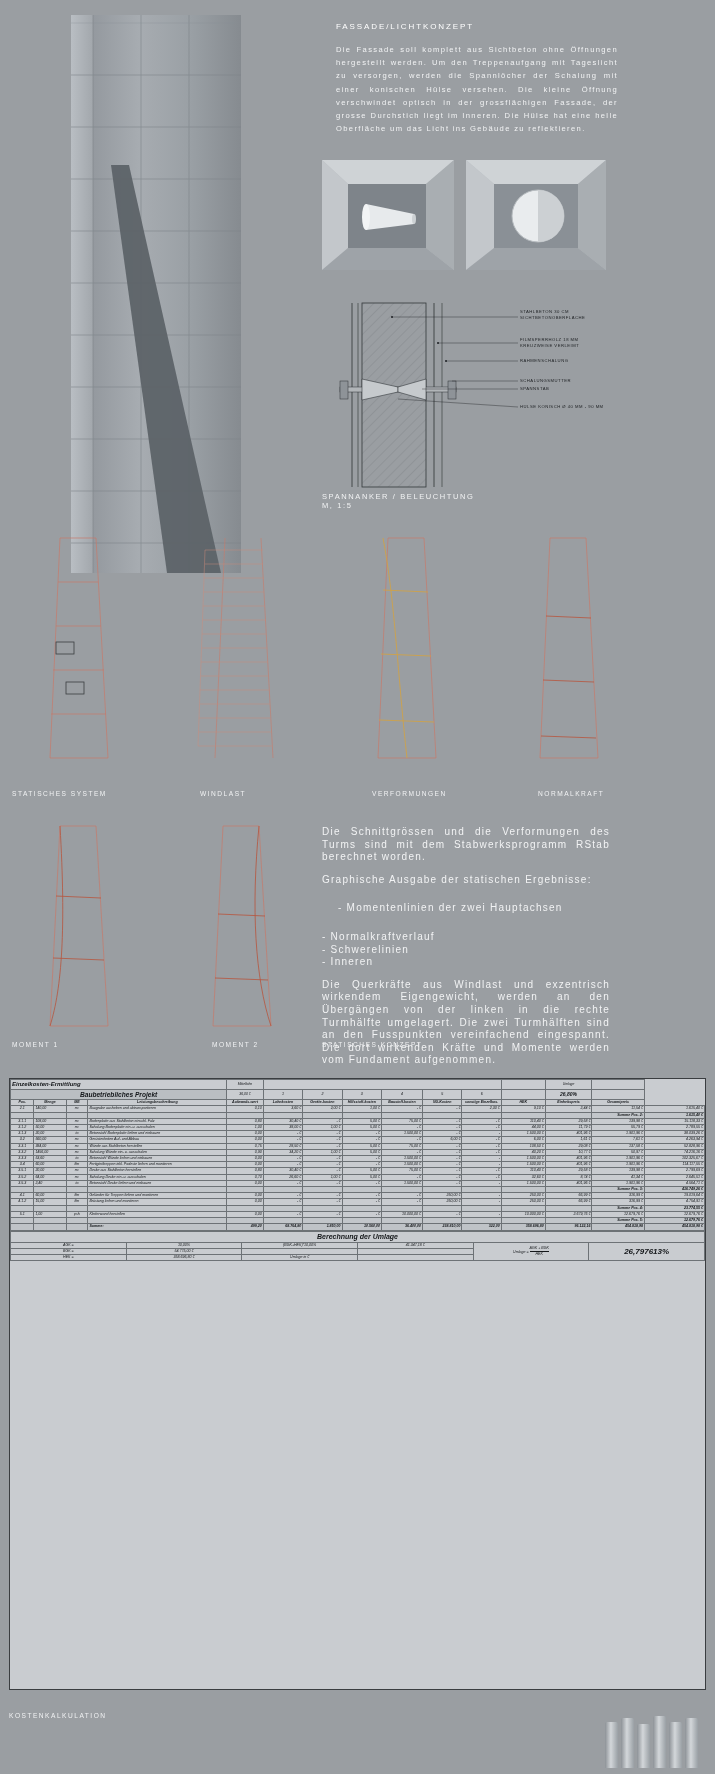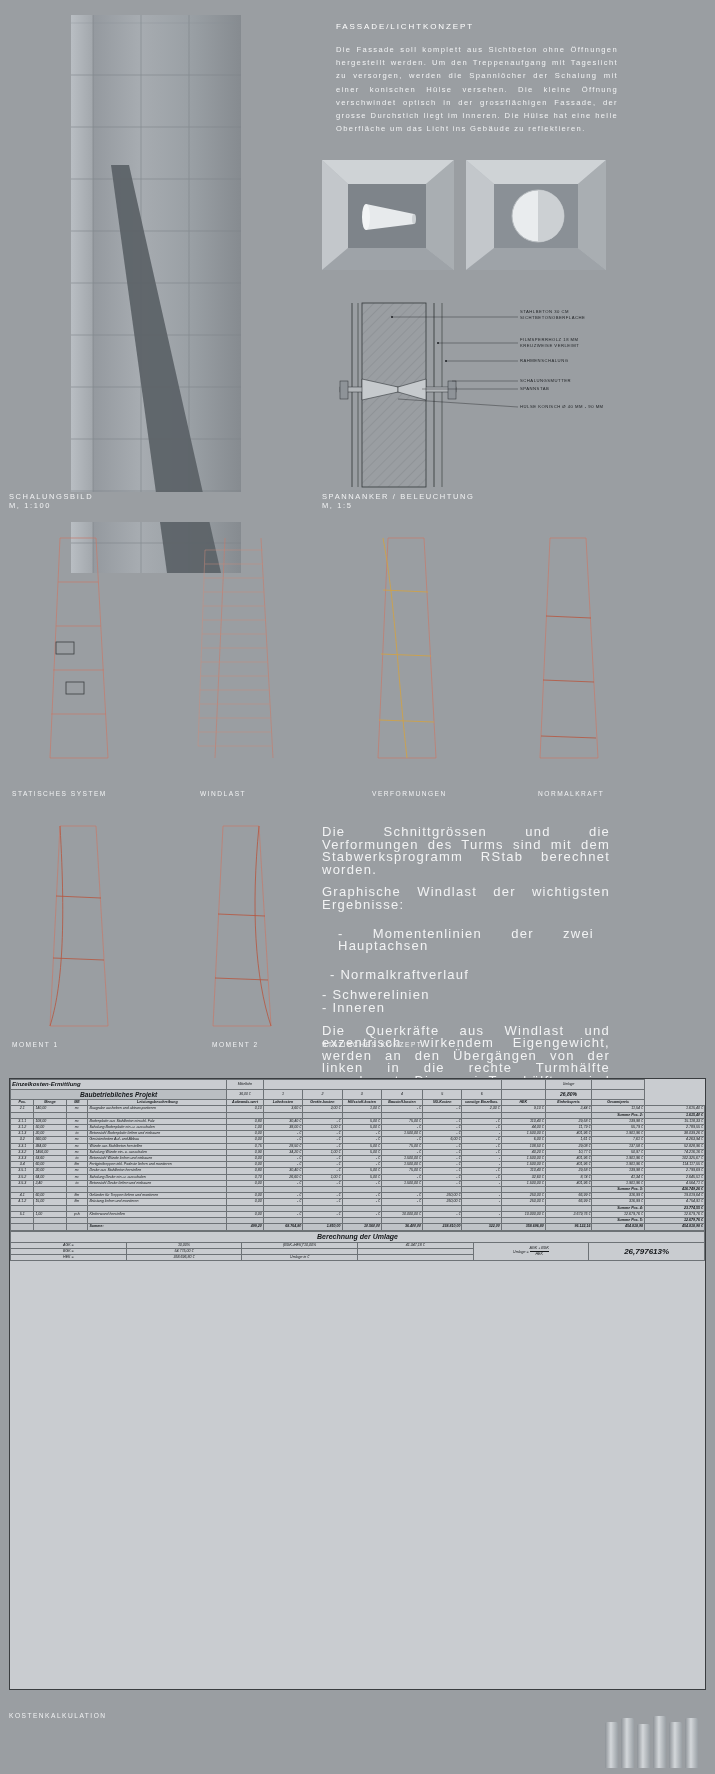--- a/index.html
+++ b/index.html
@@ -32,21 +32,21 @@
 
   
   .detail{position:absolute;left:322px;top:295px;width:290px;height:200px;}
   .dwg-label{position:absolute;font-size:4.2px;letter-spacing:.5px;color:#1e2124;white-space:nowrap;}
 
   
   .dcap{position:absolute;font-size:6.6px;letter-spacing:1.5px;color:#f1f2f3;}
 
   
   .stat-txt{position:absolute;left:322px;top:826px;width:288px;}
-  .stat-txt p{margin:0 0 10px 0;font-size:13px;letter-spacing:1.25px;line-height:12.6px;text-align:justify;color:#f2f3f4;}
+  .stat-txt p{margin:0 0 10px 0;font-size:10px;letter-spacing:1.25px;line-height:12.6px;text-align:justify;color:#f2f3f4;}
 
   
   .tbl-wrap{position:absolute;left:9px;top:1078px;width:697px;height:612px;background:#c9ccd0;border:1px solid #3a3d40;box-sizing:border-box;}
   table.calc{border-collapse:collapse;width:100%;font-size:3.6px;color:#14171a;table-layout:fixed;font-style:italic;}
   table.calc td,table.calc th{border:.4px solid #6d7276;padding:0 1px;line-height:1.45;}
   .t-title{font-size:6px;font-weight:bold;text-align:left;padding:2px 3px;background:#c9ccd0;border:none;}
   .t-sub{font-size:6.6px;font-weight:bold;text-align:center;background:#babec2;}
   .num{text-align:right;}
   .ctr{text-align:center;}
   .sumrow td{font-weight:bold;background:#c2c6ca;}
@@ -85,24 +85,20 @@
             <line x1="70" y1="0" x2="70" y2="558"></line>
           <line x1="118" y1="0" x2="118" y2="558"></line>
         </g>
         <polygon points="96,558 150,558 58,150 40,150" fill="#5d6368" opacity="0.95"></polygon>
         <g stroke="#878d93" stroke-width="0.6" opacity="0.6">
           <line x1="0" y1="8" x2="170" y2="8"></line>
         </g>
       </svg>
     </div>
   </div>
-  <div class="caption-bar">
-    <div class="cap-title">SCHALUNGSBILD</div>
-    <div class="cap-sub">M, 1:100</div>
-  </div>
 
   <div class="txt-col">
     <div class="head">FASSADE/LICHTKONZEPT</div>
     <div class="para">Die Fassade soll komplett aus Sichtbeton ohne Öffnungen hergestellt werden. Um den Treppenaufgang mit Tageslicht zu versorgen, werden die Spannlöcher der Schalung mit einer konischen Hülse versehen. Die kleine Öffnung verschwindet optisch in der grossflächigen Fassade, der grosse Durchstich liegt im Inneren. Die Hülse hat eine helle Oberfläche um das Licht ins Gebäude zu reflektieren.</div>
   </div>
 
   <div class="render" style="left:322px;top:160px;width:132px;height:110px;">
     <svg width="132" height="110">
       <rect width="132" height="110" fill="#b9bec2"></rect>
       <polygon points="0,0 132,0 104,24 26,24" fill="#cfd3d6"></polygon>
@@ -278,23 +274,23 @@
       <path d="M86 208 C70 160, 66 90, 74 8"></path>
     </g>
   </svg>
 
   <div class="dcap" style="left:12px;top:1041px;">MOMENT 1</div>
   <div class="dcap" style="left:212px;top:1041px;">MOMENT 2</div>
   <div class="dcap" style="left:322px;top:1041px;">STATISCHES KONZEPT</div>
 
   <div class="stat-txt">
     <p>Die Schnittgrössen und die Verformungen des Turms sind mit dem Stabwerksprogramm RStab berechnet worden.</p>
-    <p style="margin-bottom:0">Graphische Windlast der wichtigsten Ergebnisse:</p>
+    <p style="margin-bottom:0">Graphische Ausgabe der statischen Ergebnisse:</p>
     <p style="margin:16px">- Momentenlinien der zwei Hauptachsen</p>
-    <p style="margin:8px">- Normalkraftverlauf</p>
+    <p style="margin:0">- Normalkraftverlauf</p>
     <p style="margin:0">- Schwerelinien</p>
     <p style="margin:0 0 10px 0">- Inneren</p>
     <p>Die Querkräfte aus Windlast und exzentrisch wirkendem Eigengewicht, werden an den Übergängen von der linken in die rechte Turmhälfte umgelagert. Die zwei Turmhälften sind an den Fusspunkten vereinfachend eingespannt. Die dort wirkenden Kräfte und Momente werden vom Fundament aufgenommen.</p>
   </div>
 
   <div class="tbl-wrap">
     <table class="calc">
       <colgroup>
         <col style="width:3.2%">
           <col style="width:4.4%">

